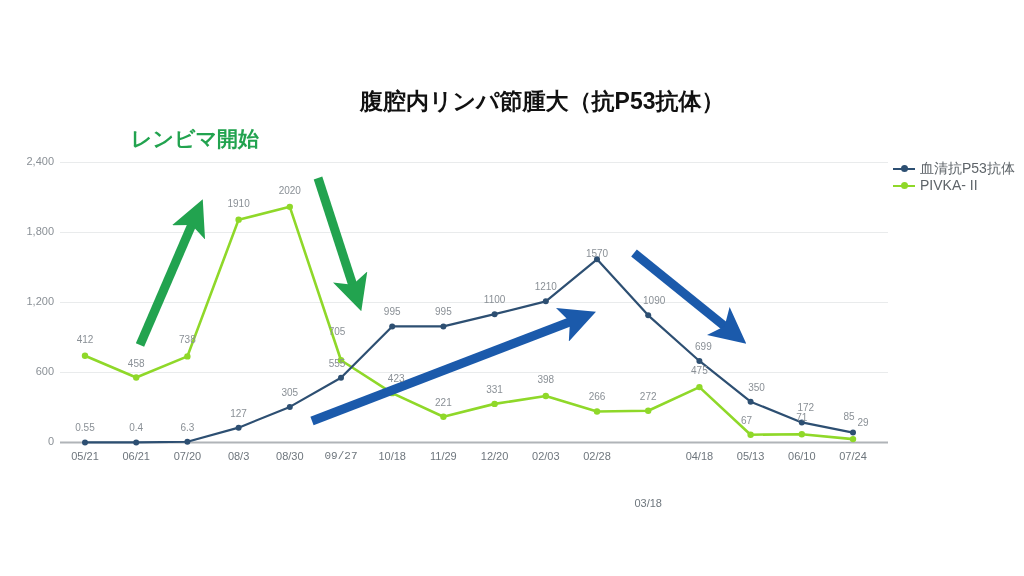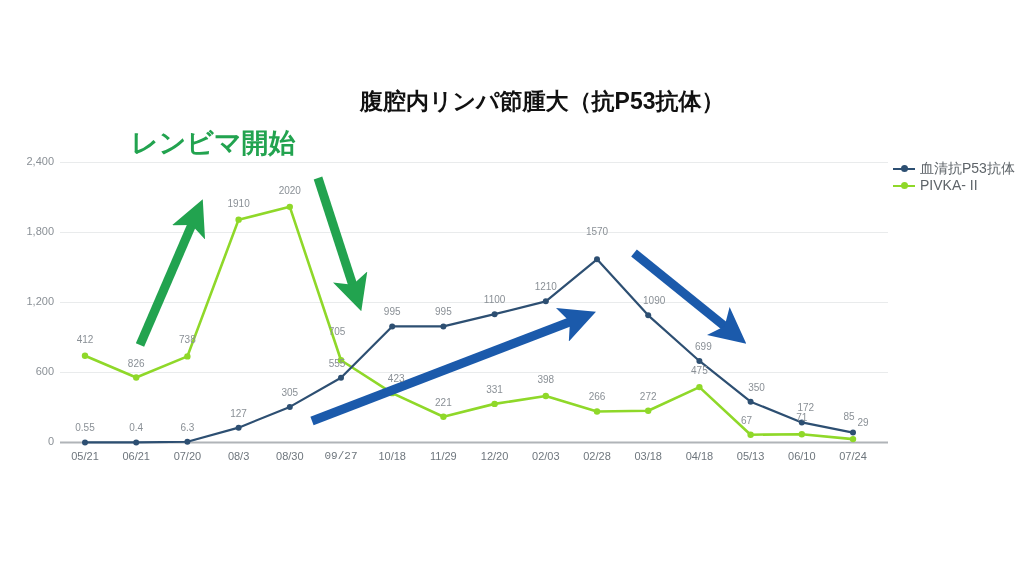--- a/index.html
+++ b/index.html
@@ -18,21 +18,21 @@
     width:480px;
     font-size:23px;
     font-weight:bold;
     color:#111111;
     letter-spacing:0px;
     white-space:nowrap;
   }
 
   .annot{
     position:absolute;
-    font-size:27px;
+    font-size:21px;
     font-weight:bold;
     white-space:nowrap;
   }
   .annot-green{ left:131px; top:125px; color:#22a34f; }
   .annot-blue { left:505px; top:194px; color:#1b5aab; }
 
   svg#plot{position:absolute;left:0;top:0;width:1024px;height:576px;}
 
   .legend{
     position:absolute;
@@ -190,29 +190,29 @@
       <div class="xlab" style="left: 112.2px;">06/21</div>
       <div class="xlab" style="left: 163.4px;">07/20</div>
       <div class="xlab" style="left: 214.6px;">08/3</div>
       <div class="xlab" style="left: 265.8px;">08/30</div>
       <div class="xlab" style="left: 317px; font-family: Liberation Mono, monospace;">09/27</div>
       <div class="xlab" style="left: 368.2px; text-align: center;">10/18</div>
       <div class="xlab" style="left: 419.4px;">11/29</div>
       <div class="xlab" style="left: 470.6px;">12/20</div>
       <div class="xlab" style="left: 521.8px;">02/03</div>
       <div class="xlab" style="left: 573px;">02/28</div>
-      <div class="xlab" style="left: 624.2px;">03/18</div>
+      <div class="xlab" style="left: 624.2px; margin-top: 47px;">03/18</div>
       <div class="xlab" style="left: 675.4px;">04/18</div>
       <div class="xlab" style="left: 726.6px;">05/13</div>
       <div class="xlab" style="left: 777.8px;">06/10</div>
       <div class="xlab" style="left: 829px;">07/24</div>
     </div>
   <div id="dataLabels">
       <div class="dlab" style="left: 65px; top: 333.817px;">412</div>
-      <div class="dlab" style="left: 116.2px; top: 357.517px;">826</div>
+      <div class="dlab" style="left: 116.2px; top: 357.517px;">458</div>
       <div class="dlab" style="left: 167.4px; top: 334.4px;">738</div>
       <div class="dlab" style="left: 218.6px; top: 197.667px;">1910</div>
       <div class="dlab" style="left: 269.8px; top: 184.833px;">2020</div>
       <div class="dlab" style="left: 317px; top: 326.25px;">705</div>
       <div class="dlab" style="left: 376.2px; top: 373.15px;">423</div>
       <div class="dlab" style="left: 423.4px; top: 396.717px;">221</div>
       <div class="dlab" style="left: 474.6px; top: 383.883px;">331</div>
       <div class="dlab" style="left: 525.8px; top: 374.067px;">398</div>
       <div class="dlab" style="left: 577px; top: 391.467px;">266</div>
       <div class="dlab" style="left: 628.2px; top: 390.767px;">272</div>
@@ -223,21 +223,21 @@
       <div class="dlab" style="left: 65px; top: 422.436px;">0.55</div>
       <div class="dlab" style="left: 116.2px; top: 422.453px;">0.4</div>
       <div class="dlab" style="left: 167.4px; top: 421.765px;">6.3</div>
       <div class="dlab" style="left: 218.6px; top: 407.683px;">127</div>
       <div class="dlab" style="left: 269.8px; top: 386.917px;">305</div>
       <div class="dlab" style="left: 317px; top: 357.75px;">555</div>
       <div class="dlab" style="left: 372.2px; top: 306.417px;">995</div>
       <div class="dlab" style="left: 423.4px; top: 306.417px;">995</div>
       <div class="dlab" style="left: 474.6px; top: 294.167px;">1100</div>
       <div class="dlab" style="left: 525.8px; top: 281.333px;">1210</div>
-      <div class="dlab" style="left: 577px; top: 226px;">1570</div>
+      <div class="dlab" style="left: 577px; top: 248px;">1570</div>
       <div class="dlab" style="left: 634.2px; top: 295.333px;">1090</div>
       <div class="dlab" style="left: 683.4px; top: 340.95px;">699</div>
       <div class="dlab" style="left: 736.6px; top: 381.667px;">350</div>
       <div class="dlab" style="left: 785.8px; top: 402.433px;">172</div>
       <div class="dlab" style="left: 829px; top: 410.583px;">85</div>
     </div>
 
 </div>
 
 </body></html>

